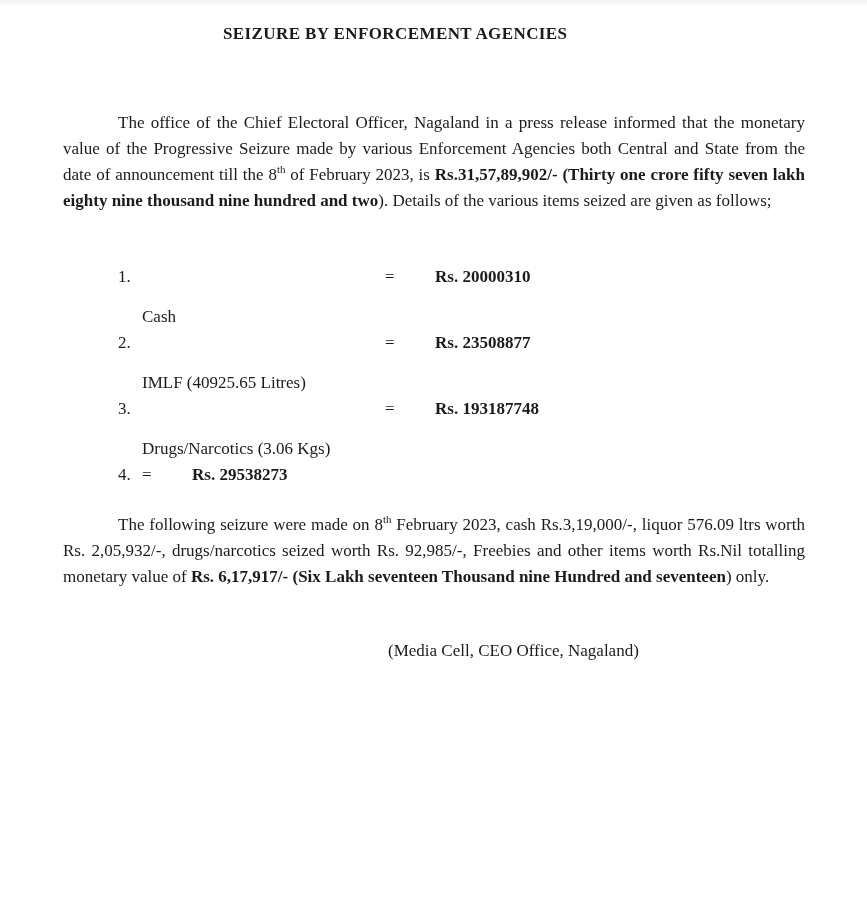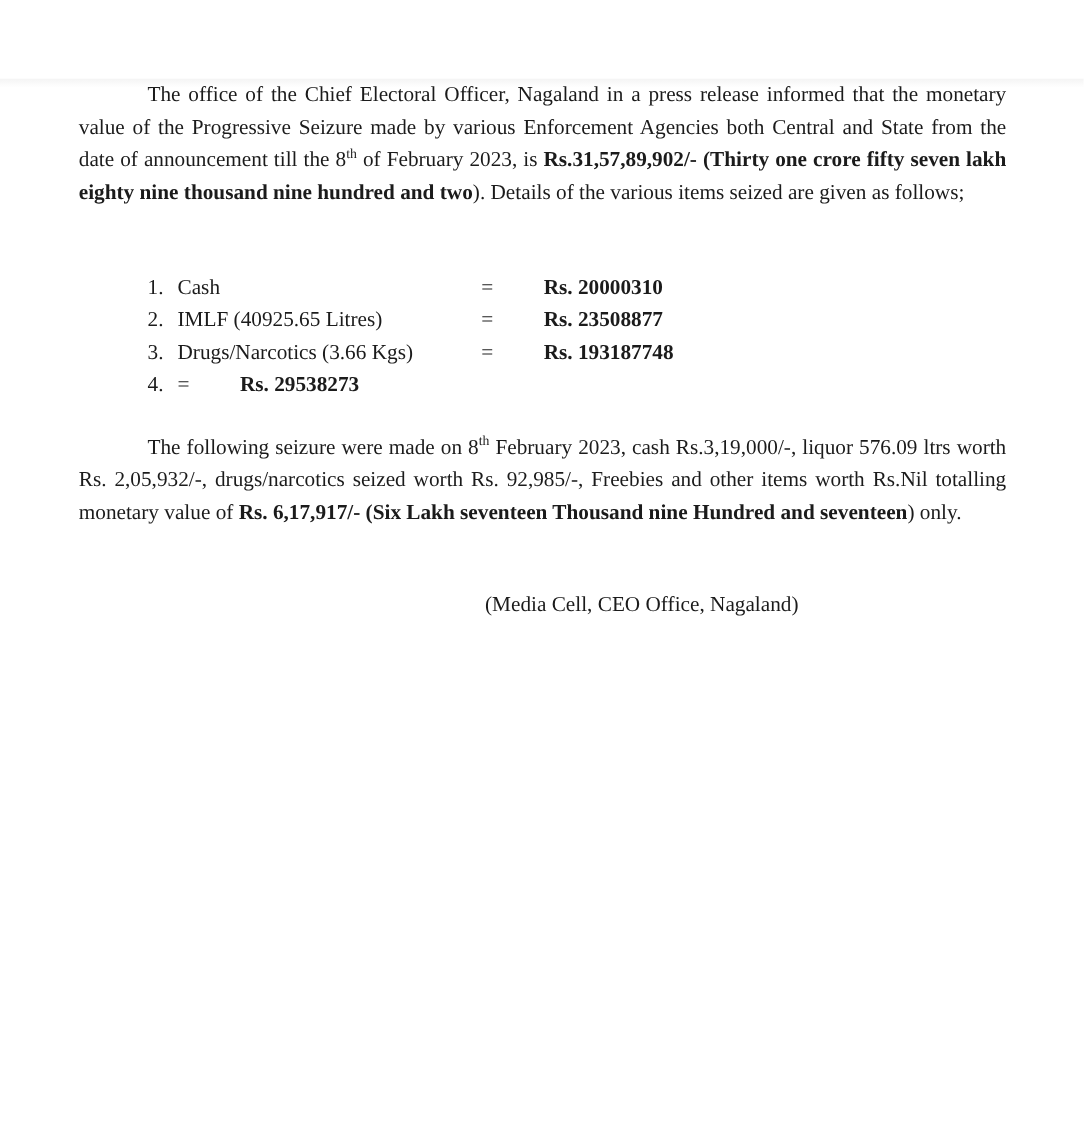--- a/index.html
+++ b/index.html
@@ -49,56 +49,57 @@
   .list {
     margin-top: 50px;
     font-size: 17px;
   }
   .row {
     display: flex;
     line-height: 26px;
     margin-left: 55px;
   }
   .row .num { width: 24px; flex: 0 0 auto; }
-  .row .name { width: 243px; flex: 0 0 auto; }
+  .row .name { width: 243px; flex: 0 0 auto; margin-top: 40px; }
   .row .eq { width: 50px; flex: 0 0 auto; }
   .row .value { font-weight: bold; }
   .signature {
     margin-top: 48px;
     margin-left: 325px;
     font-size: 17px;
     font-weight: normal;
     line-height: 26px;
     white-space: nowrap;
   }
 </style>
 </head>
 <body>
 
 <div class="page">
 
+  <div class="title">SEIZURE BY ENFORCEMENT AGENCIES</div>
 
   <p class="para first"><span>The office of the Chief  Electoral Officer, Nagaland in a press release informed that the monetary value of the Progressive Seizure made by various Enforcement Agencies both Central and State from the date of announcement till the 8</span><sup>th</sup><span> of February 2023, is </span><span class="b">Rs.31,57,89,902/- (Thirty one crore fifty seven lakh eighty nine thousand nine hundred and two</span><span>). Details of the various items seized are given as follows;</span></p>
 
   <div class="list">
     <div class="row">
       <span class="num">1.</span>
         <span class="name">Cash</span>
         <span class="eq">=</span>
         <span class="value">Rs. 20000310</span>
     </div>
     <div class="row">
       <span class="num">2.</span>
         <span class="name">IMLF (40925.65 Litres)</span>
         <span class="eq">=</span>
         <span class="value">Rs. 23508877</span>
     </div>
     <div class="row">
       <span class="num">3.</span>
-        <span class="name">Drugs/Narcotics (3.66 Kgs)</span>
+        <span class="name">Drugs/Narcotics (3.06 Kgs)</span>
         <span class="eq">=</span>
         <span class="value">Rs. 193187748</span>
     </div>
     <div class="row">
       <span class="num">4.</span>
         <span class="eq">=</span>
         <span class="value">Rs. 29538273</span>
     </div>
   </div>
 

